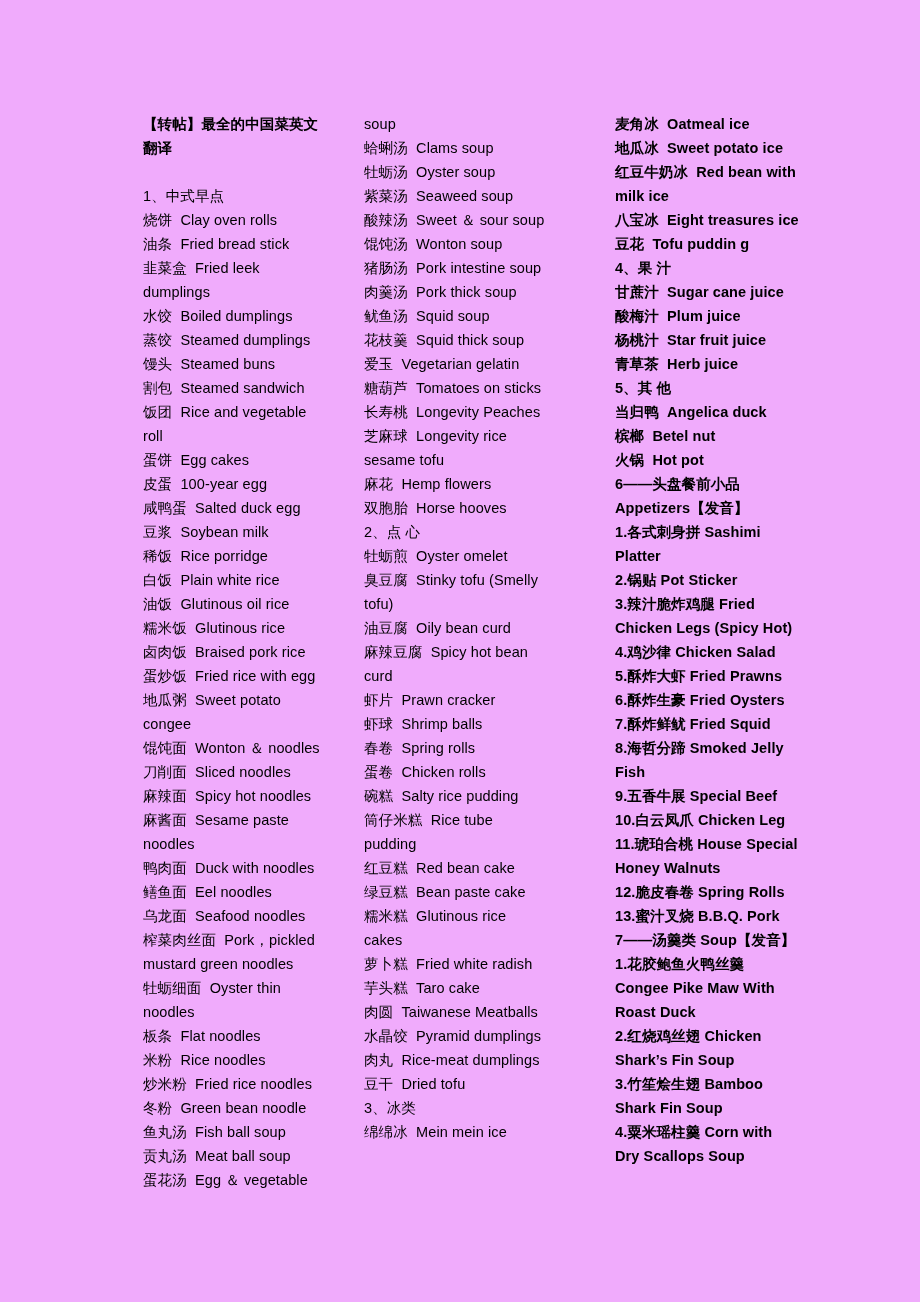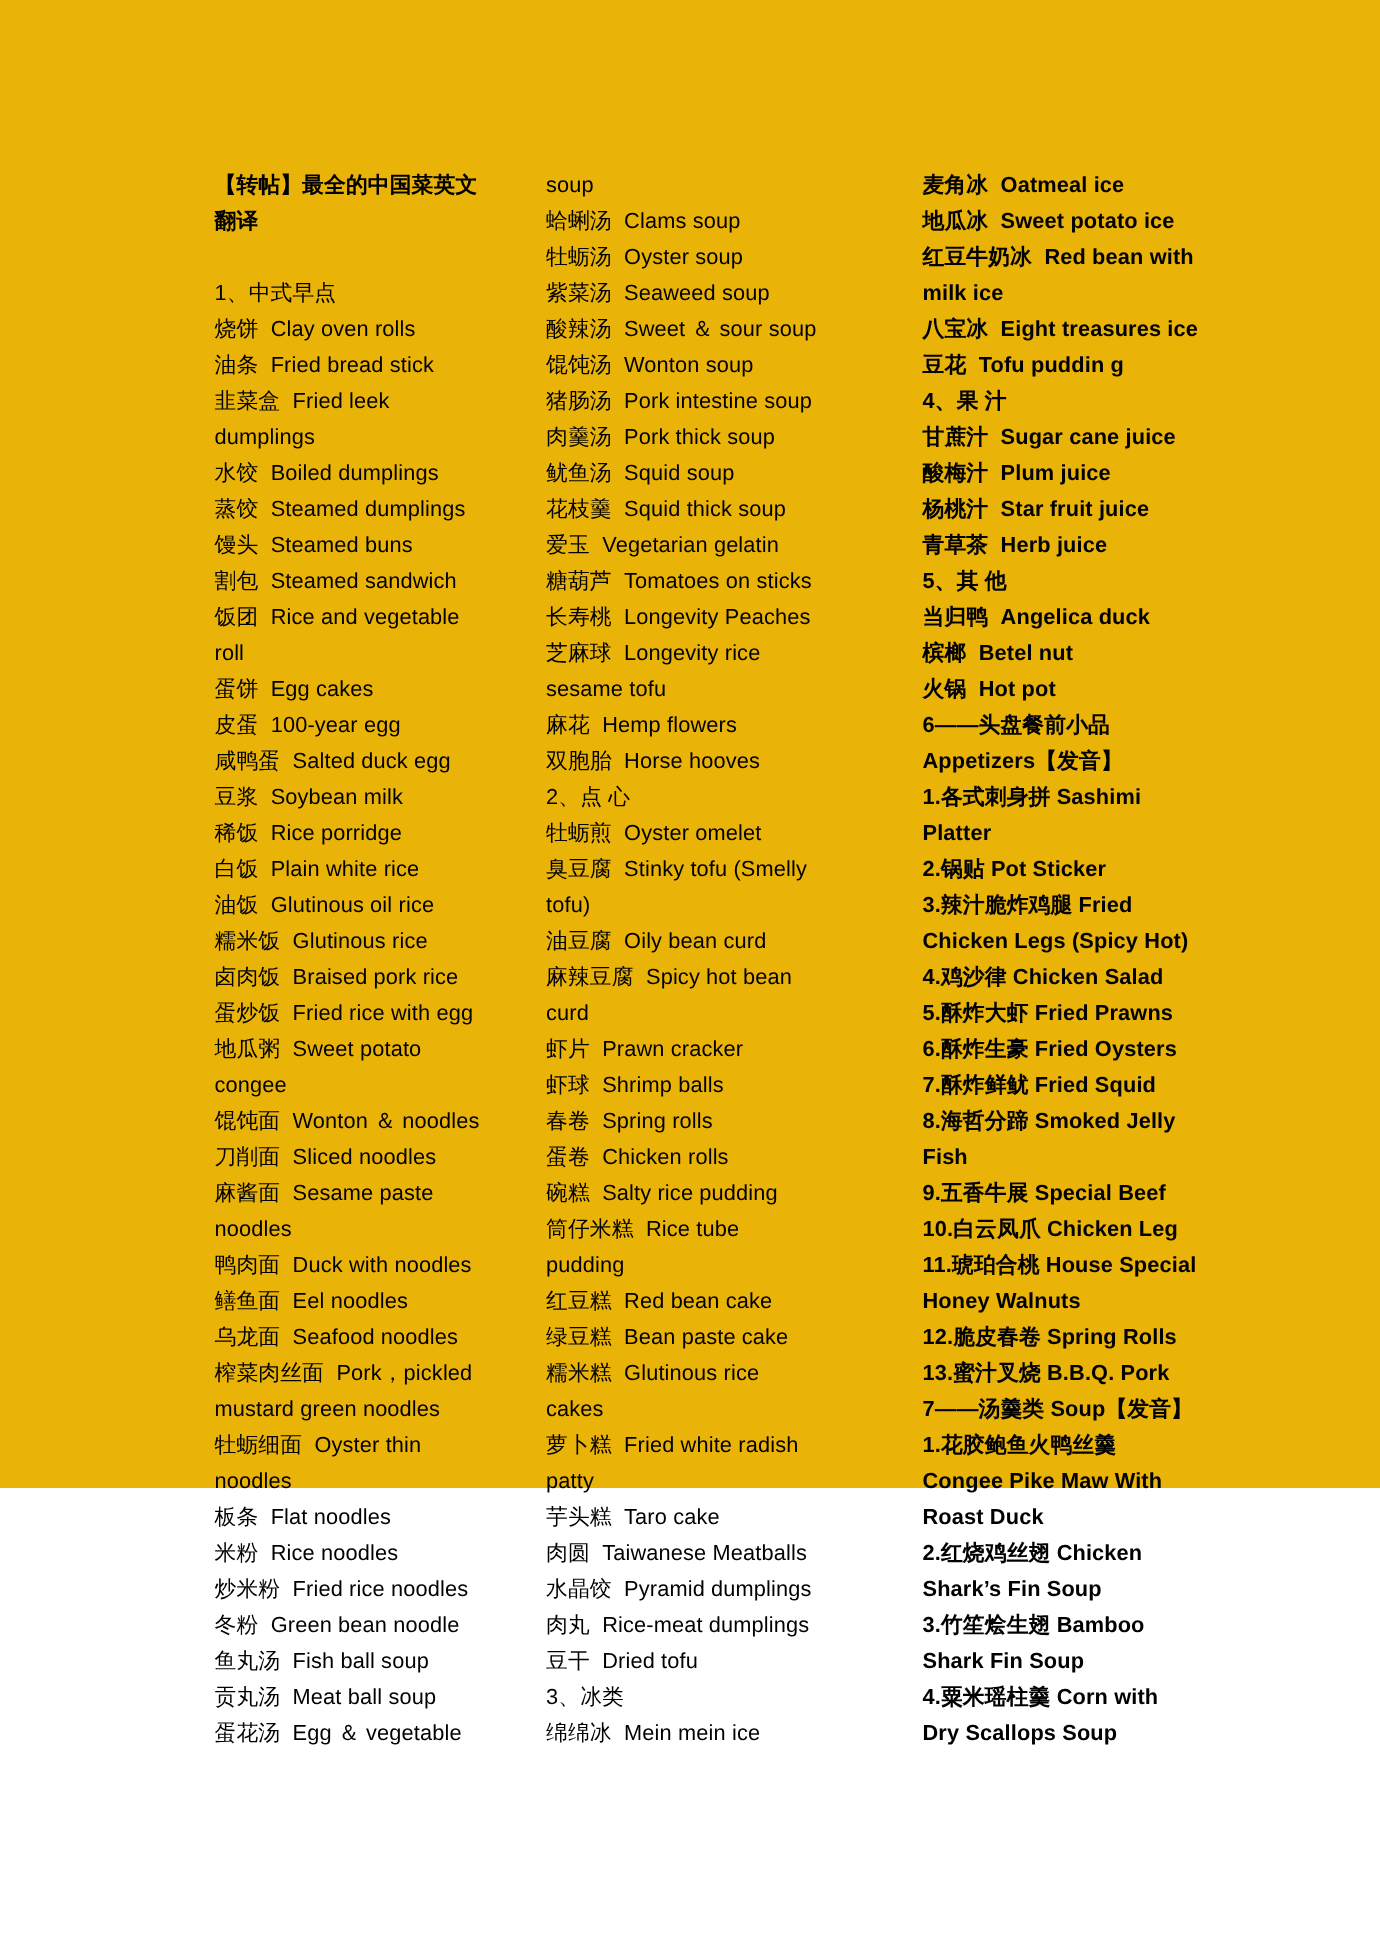--- a/index.html
+++ b/index.html
@@ -10,22 +10,22 @@
   body {
     width: 920px;
     height: 1302px;
     font-family: "Liberation Sans", "DejaVu Sans", sans-serif;
     color: #000000;
     overflow: hidden;
   }
   #page {
     position: relative;
     width: 920px;
-    height: 992px;
-    background: #eab308;
+    height: 1302px;
+    background: #f0abfc;
   }
   .columns {
     position: absolute;
     left: 143px;
     top: 112px;
     width: 740px;
     display: flex;
     flex-direction: row;
     align-items: flex-start;
   }
@@ -77,20 +77,21 @@
         <div class="line">稀饭  Rice porridge</div>
         <div class="line">白饭  Plain white rice</div>
         <div class="line">油饭  Glutinous oil rice</div>
         <div class="line">糯米饭  Glutinous rice</div>
         <div class="line">卤肉饭  Braised pork rice</div>
         <div class="line">蛋炒饭  Fried rice with egg</div>
         <div class="line">地瓜粥  Sweet potato</div>
         <div class="line">congee</div>
         <div class="line">馄饨面  Wonton ＆ noodles</div>
         <div class="line">刀削面  Sliced noodles</div>
+        <div class="line">麻辣面  Spicy hot noodles</div>
         <div class="line">麻酱面  Sesame paste</div>
         <div class="line">noodles</div>
         <div class="line">鸭肉面  Duck with noodles</div>
         <div class="line">鳝鱼面  Eel noodles</div>
         <div class="line">乌龙面  Seafood noodles</div>
         <div class="line">榨菜肉丝面  Pork，pickled</div>
         <div class="line">mustard green noodles</div>
         <div class="line">牡蛎细面  Oyster thin</div>
         <div class="line">noodles</div>
         <div class="line">板条  Flat noodles</div>
@@ -131,21 +132,20 @@
         <div class="line">春卷  Spring rolls</div>
         <div class="line">蛋卷  Chicken rolls</div>
         <div class="line">碗糕  Salty rice pudding</div>
         <div class="line">筒仔米糕  Rice tube</div>
         <div class="line">pudding</div>
         <div class="line">红豆糕  Red bean cake</div>
         <div class="line">绿豆糕  Bean paste cake</div>
         <div class="line">糯米糕  Glutinous rice</div>
         <div class="line">cakes</div>
         <div class="line">萝卜糕  Fried white radish</div>
-        <div class="line">patty</div>
         <div class="line">芋头糕  Taro cake</div>
         <div class="line">肉圆  Taiwanese Meatballs</div>
         <div class="line">水晶饺  Pyramid dumplings</div>
         <div class="line">肉丸  Rice-meat dumplings</div>
         <div class="line">豆干  Dried tofu</div>
         <div class="line">3、冰类</div>
         <div class="line">绵绵冰  Mein mein ice</div>
       </div>
     <div class="col col-3">
         <div class="line">麦角冰  Oatmeal ice</div>

